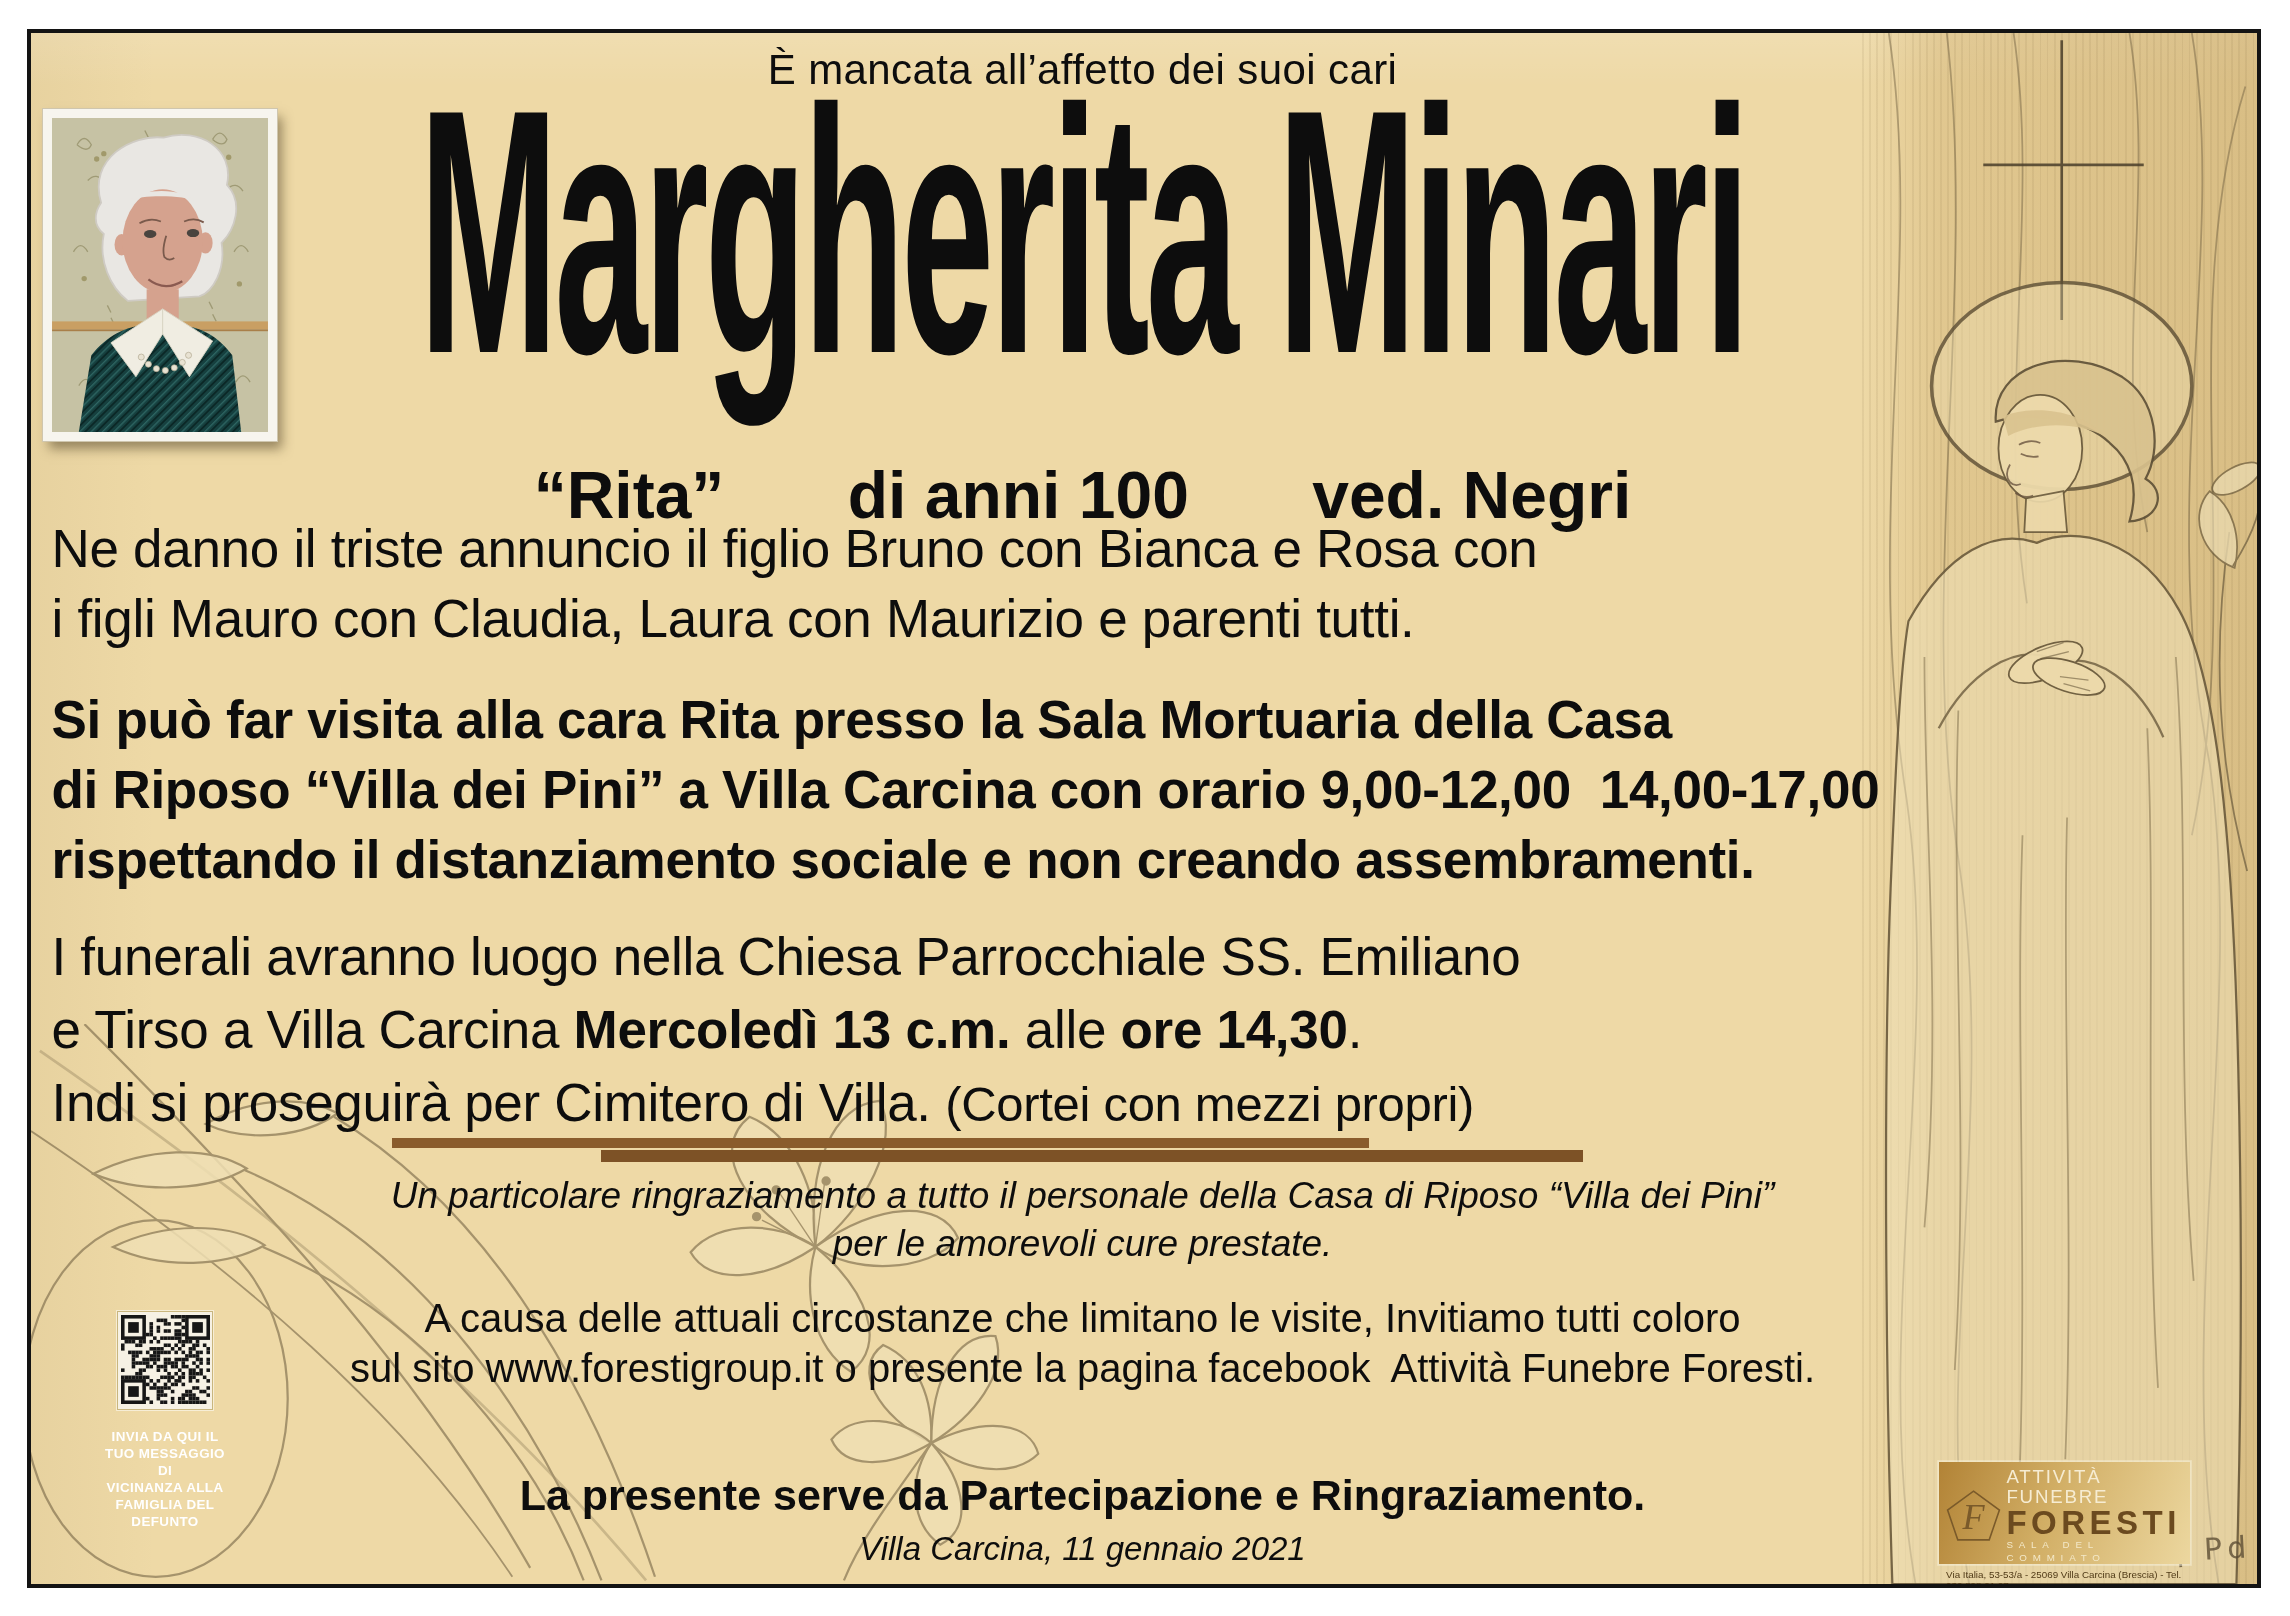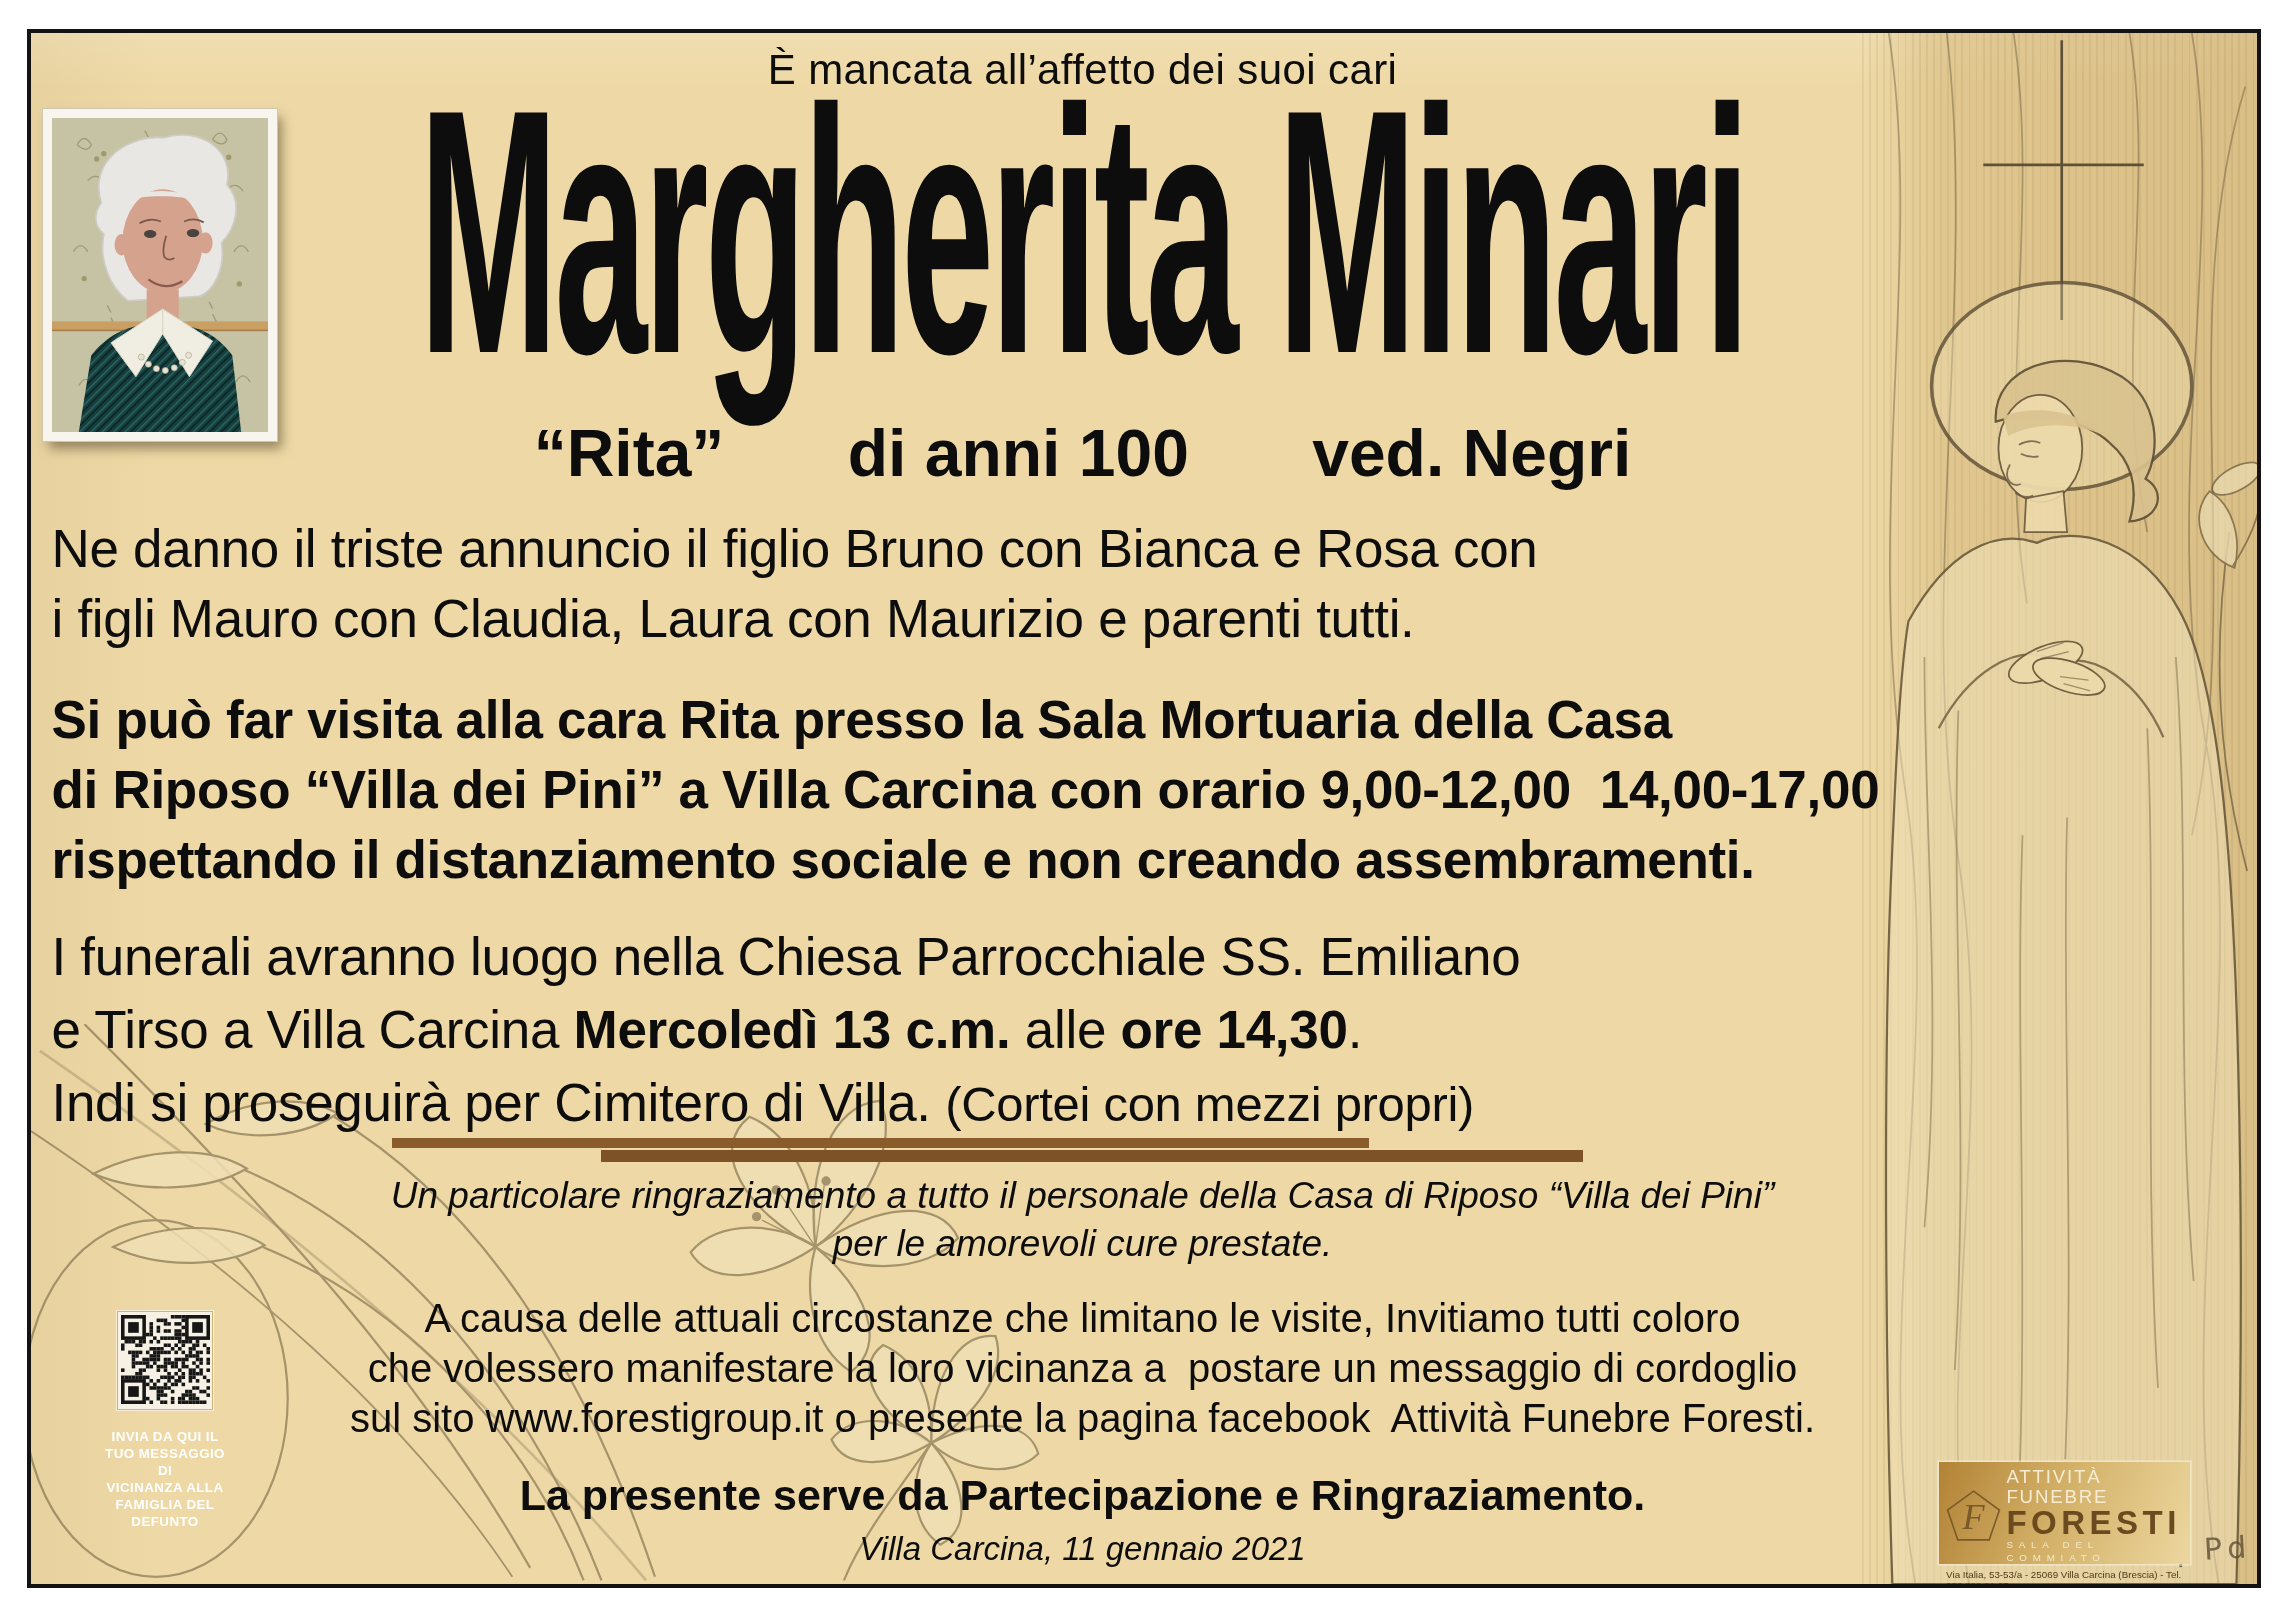--- a/index.html
+++ b/index.html
@@ -25,21 +25,21 @@
   .photo svg{display:block;}
   
   .txt{position:absolute;color:#0d0d0d;z-index:3;}
   .center{left:0;width:2103px;text-align:center;}
   .top-line{top:12.5px;font-size:42px;letter-spacing:0.4px;}
   .title-wrap{top:25px;white-space:nowrap;}
   .title-text{display:inline-block;font-weight:bold;font-size:232px;line-height:232px;
     letter-spacing:-5.3px;transform:scale(.72,1.5);transform-origin:50% 0;}
   .subtitle{top:382px;font-size:66px;font-weight:bold;}
   .subtitle span{display:inline-block;}
-  .subtitle .gap{margin-left:105px;}
+  .subtitle .gap{margin-left:105px;margin-top:42px;}
   .para{left:20.5px;width:2174px;font-size:53px;line-height:70px;letter-spacing:-0.3px;}
   .announce{top:481px;}
   .visit{top:652px;font-weight:bold;}
   .funeral{top:887px;line-height:73px;}
   .para span.line{display:block;white-space:pre;}
   .note{font-size:49px;}
   .bar{position:absolute;z-index:3;height:9.8px;}
   .bar1{left:361px;top:1105px;width:977px;background:#8a5c2c;}
   .bar2{left:570px;top:1117px;width:982px;height:11.6px;background:#7d5226;}
   .thanks{top:1139px;font-size:37px;line-height:48px;font-style:italic;}
@@ -263,21 +263,20 @@
   <div class="bar bar1"></div>
   <div class="bar bar2"></div>
 
   <div class="txt center thanks">
     <span class="line">Un particolare ringraziamento a tutto il personale della Casa di Riposo “Villa dei Pini”</span>
     <span class="line">per le amorevoli cure prestate.</span>
   </div>
 
   <div class="txt center covid">
     <span class="line">A causa delle attuali circostanze che limitano le visite, Invitiamo tutti coloro</span>
-    <span class="line">che volessero manifestare la loro vicinanza a  postare un messaggio di cordoglio</span>
     <span class="line">sul sito www.forestigroup.it o presente la pagina facebook  Attività Funebre Foresti.</span>
   </div>
 
   <div class="txt center closing">La presente serve da Partecipazione e Ringraziamento.</div>
 
   <div class="txt center date-line">Villa Carcina,  11 gennaio 2021</div>
 
   <div class="qr-block">
     <div class="qr-frame" id="qr-holder"><svg width="89" height="89" viewBox="0 0 100 100">
           <rect width="100" height="100" fill="#f6f1e4"></rect>

